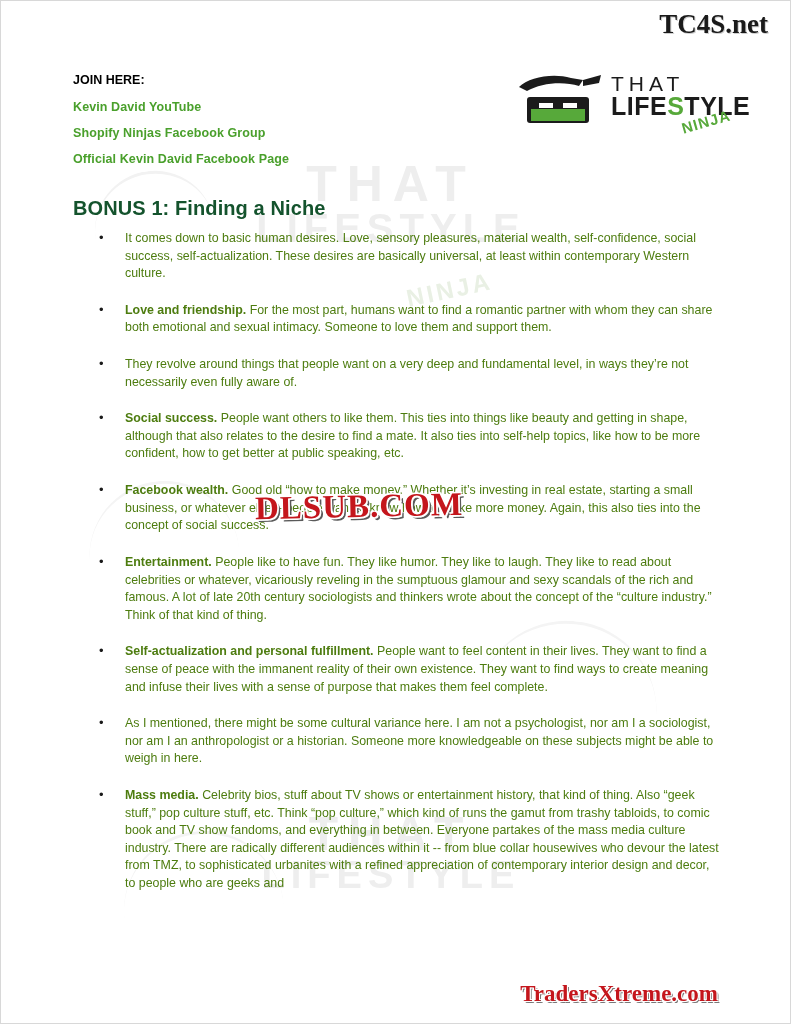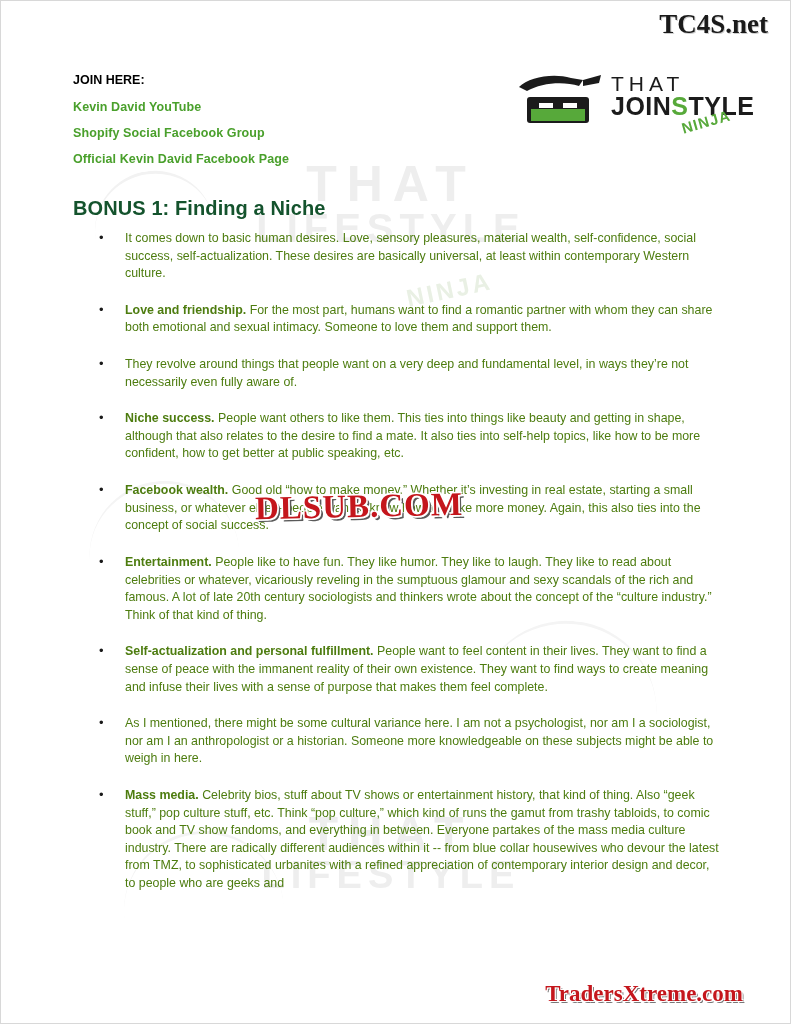--- a/index.html
+++ b/index.html
@@ -245,21 +245,21 @@
       -1.5px -1.5px 0 #ffffff,
       1.5px -1.5px 0 #ffffff,
       -1.5px 1.5px 0 #ffffff,
       1.5px 1.5px 0 #ffffff,
       3px 3px 0 #5a5a5a;
   }
 
   
   .footer-stamp {
     position: absolute;
-    right: 47px;
+    right: 72px;
     bottom: 16px;
     z-index: 8;
     font-family: "Liberation Serif", serif;
     font-size: 23px;
     font-weight: bold;
     color: #c4161c;
     text-shadow:
       -1px -1px 0 #ffffff,
       1px -1px 0 #ffffff,
       -1px 1px 0 #ffffff,
@@ -286,47 +286,47 @@
       <div class="l1">THAT</div>
       <div class="l2">LIFESTYLE</div>
     </div>
   </div>
 
   <div class="tc4s">TC4S.net</div>
 
   <div class="join-block">
     <div class="join-title">JOIN HERE:</div>
     <a class="join-link" href="#">Kevin David YouTube</a>
-    <a class="join-link" href="#">Shopify Social Facebook Group</a>
+    <a class="join-link" href="#">Shopify Ninjas Facebook Group</a>
     <a class="join-link" href="#">Official Kevin David Facebook Page</a>
   </div>
 
   <div class="logo">
     <svg class="logo-mark" viewBox="0 0 95 62">
       <path d="M6 16 C16 6, 40 2, 58 7 L70 9 L66 15 C50 10, 28 12, 14 20 Z" fill="#1b1b1b"></path>
       <rect x="14" y="26" width="62" height="26" rx="3" fill="#1b1b1b"></rect>
       <rect x="18" y="38" width="54" height="12" fill="#57a93a"></rect>
       <rect x="26" y="32" width="14" height="5" fill="#ffffff"></rect>
       <rect x="50" y="32" width="14" height="5" fill="#ffffff"></rect>
       <path d="M70 9 L88 4 L86 12 L70 15 Z" fill="#1b1b1b"></path>
     </svg>
     <div class="logo-text">
       <div class="logo-that">THAT</div>
-      <div class="logo-life"><span>JOIN</span><span class="s">S</span><span>TYLE</span></div>
+      <div class="logo-life"><span>LIFE</span><span class="s">S</span><span>TYLE</span></div>
     </div>
     <div class="logo-ninja">NINJA</div>
   </div>
 
   <div class="content">
     <h1 class="bonus-title">BONUS 1: Finding a Niche</h1>
     <ul class="bullets">
       <li><span class="lead"></span> <span>It comes down to basic human desires. Love, sensory pleasures, material wealth, self-confidence, social success, self-actualization. These desires are basically universal, at least within contemporary Western culture.</span></li>
       <li><span class="lead">Love and friendship.</span> <span>For the most part, humans want to find a romantic partner with whom they can share both emotional and sexual intimacy. Someone to love them and support them.</span></li>
       <li><span class="lead"></span> <span>They revolve around things that people want on a very deep and fundamental level, in ways they’re not necessarily even fully aware of.</span></li>
-      <li><span class="lead">Niche success.</span> <span>People want others to like them. This ties into things like beauty and getting in shape, although that also relates to the desire to find a mate. It also ties into self-help topics, like how to be more confident, how to get better at public speaking, etc.</span></li>
+      <li><span class="lead">Social success.</span> <span>People want others to like them. This ties into things like beauty and getting in shape, although that also relates to the desire to find a mate. It also ties into self-help topics, like how to be more confident, how to get better at public speaking, etc.</span></li>
       <li><span class="lead">Facebook wealth.</span> <span>Good old “how to make money.” Whether it’s investing in real estate, starting a small business, or whatever else – people want to know how to make more money. Again, this also ties into the concept of social success.</span></li>
       <li><span class="lead">Entertainment.</span> <span>People like to have fun. They like humor. They like to laugh. They like to read about celebrities or whatever, vicariously reveling in the sumptuous glamour and sexy scandals of the rich and famous. A lot of late 20th century sociologists and thinkers wrote about the concept of the “culture industry.” Think of that kind of thing.</span></li>
       <li><span class="lead">Self-actualization and personal fulfillment.</span> <span>People want to feel content in their lives. They want to find a sense of peace with the immanent reality of their own existence. They want to find ways to create meaning and infuse their lives with a sense of purpose that makes them feel complete.</span></li>
       <li><span class="lead"></span> <span>As I mentioned, there might be some cultural variance here. I am not a psychologist, nor am I a sociologist, nor am I an anthropologist or a historian. Someone more knowledgeable on these subjects might be able to weigh in here.</span></li>
       <li><span class="lead">Mass media.</span> <span>Celebrity bios, stuff about TV shows or entertainment history, that kind of thing. Also “geek stuff,” pop culture stuff, etc. Think “pop culture,” which kind of runs the gamut from trashy tabloids, to comic book and TV show fandoms, and everything in between. Everyone partakes of the mass media culture industry. There are radically different audiences within it -- from blue collar housewives who devour the latest from TMZ, to sophisticated urbanites with a refined appreciation of contemporary interior design and decor, to people who are geeks and</span></li>
     </ul>
   </div>
 
   <div class="dlsub">
     <span class="dlsub-text">DLSUB.COM</span>

